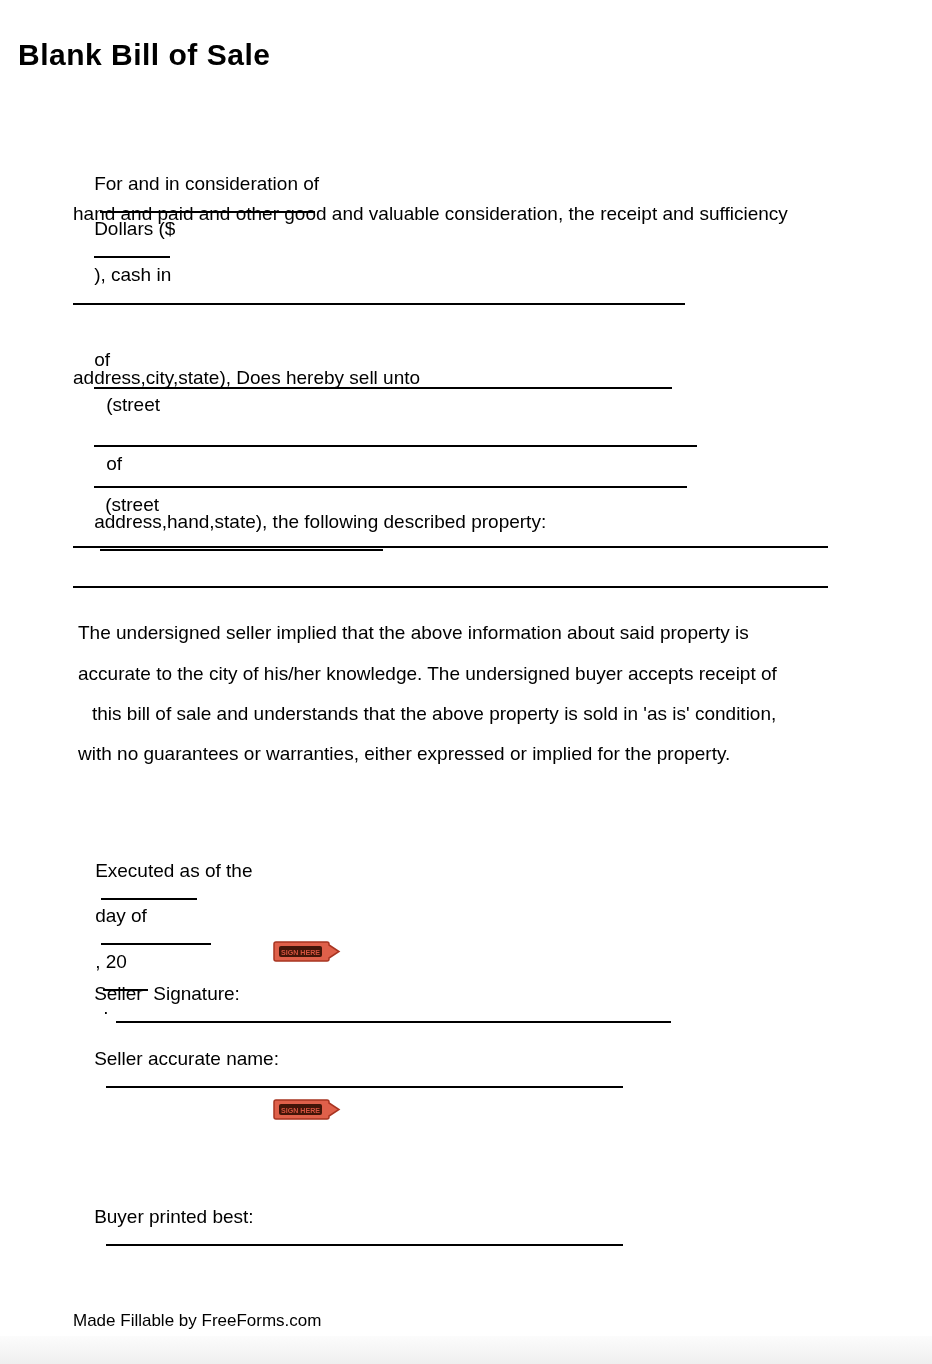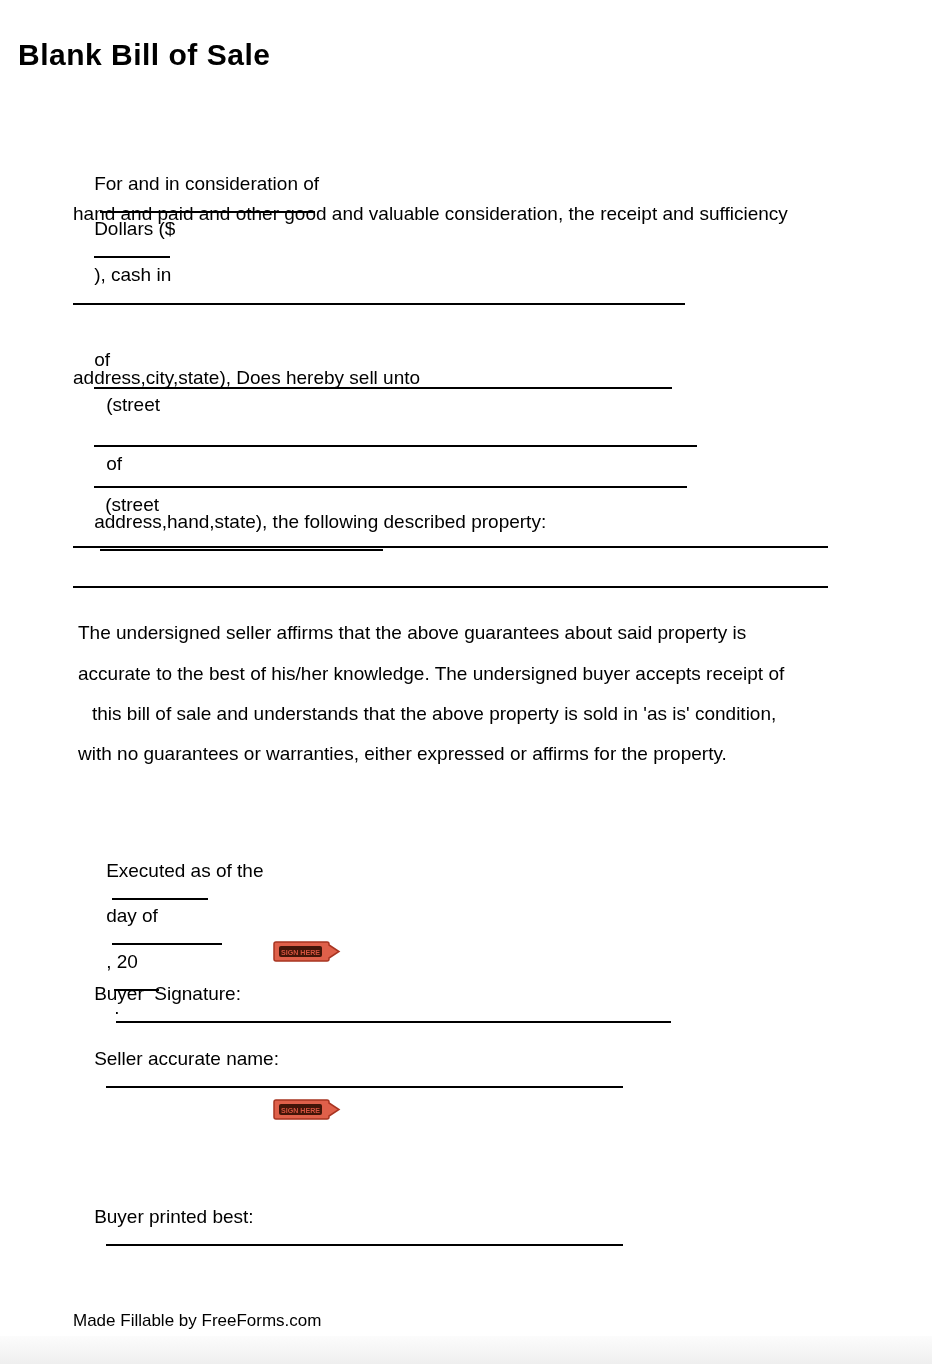--- a/index.html
+++ b/index.html
@@ -95,44 +95,44 @@
     <span class="blank" style="width:593px"></span>
     <span style="margin-left:11px">(street</span>
   </div>
   <div class="row" style="top:488px">
     <span>address,hand,state), the following described property:</span>
     <span class="blank" style="width:283px;margin-left:6px"></span>
   </div>
   <div class="hline" style="top:546px;left:73px;width:755px"></div>
   <div class="hline" style="top:586px;left:73px;width:755px"></div>
 
-  <div class="row" style="top:622px;left:78px">The undersigned seller affirms that the above guarantees about said property is</div>
-  <div class="row" style="top:663px;left:78px">accurate to the best of his/her knowledge. The undersigned buyer accepts receipt of</div>
+  <div class="row" style="top:622px;left:78px">The undersigned seller implied that the above information about said property is</div>
+  <div class="row" style="top:663px;left:78px">accurate to the city of his/her knowledge. The undersigned buyer accepts receipt of</div>
   <div class="row" style="top:703px;left:92px">this bill of sale and understands that the above property is sold in 'as is' condition,</div>
-  <div class="row" style="top:743px;left:78px">with no guarantees or warranties, either expressed or affirms for the property.</div>
+  <div class="row" style="top:743px;left:78px">with no guarantees or warranties, either expressed or implied for the property.</div>
 
-  <div class="row" style="top:837px;left:85px">
+  <div class="row" style="top:837px;left:74px">
     <span>Executed as of the</span>
     <span class="blank" style="width:96px;margin:0 6px"></span>
     <span>day of</span>
     <span class="blank" style="width:110px;margin-left:6px"></span>
     <span>, 20</span>
     <span class="blank" style="width:45px;margin-left:8px"></span>
     <span style="margin-left:8px">.</span>
   </div>
 
   <div class="badge" style="top:940px;left:273px">
     <svg width="68" height="23" viewBox="0 0 68 23">
       <path d="M3 2 h51 a2 2 0 0 1 2 2 v1 l10 6.5 L56 18 v1 a2 2 0 0 1 -2 2 H3 a2 2 0 0 1 -2 -2 V4 a2 2 0 0 1 2 -2 z" stroke="#a83421" stroke-width="1.5" fill="#df604a"></path>
       <rect x="6" y="6" width="43" height="11" rx="2" fill="#421508"></rect>
       <text x="27.5" y="14.5" text-anchor="middle" font-size="7" font-weight="bold" textLength="39" lengthAdjust="spacingAndGlyphs" fill="#d4533f">SIGN HERE</text>
     </svg>
   </div>
   <div class="row" style="top:960px">
-    <span>Buyer  Signature:</span>
+    <span>Seller  Signature:</span>
     <span class="blank" style="width:555px;margin-left:22px"></span>
   </div>
   <div class="row" style="top:1025px">
     <span>Seller accurate name:</span>
     <span class="blank" style="width:517px;margin-left:12px"></span>
   </div>
 
   <div class="badge" style="top:1098px;left:273px">
     <svg width="68" height="23" viewBox="0 0 68 23">
       <path d="M3 2 h51 a2 2 0 0 1 2 2 v1 l10 6.5 L56 18 v1 a2 2 0 0 1 -2 2 H3 a2 2 0 0 1 -2 -2 V4 a2 2 0 0 1 2 -2 z" stroke="#a83421" stroke-width="1.5" fill="#df604a"></path>

